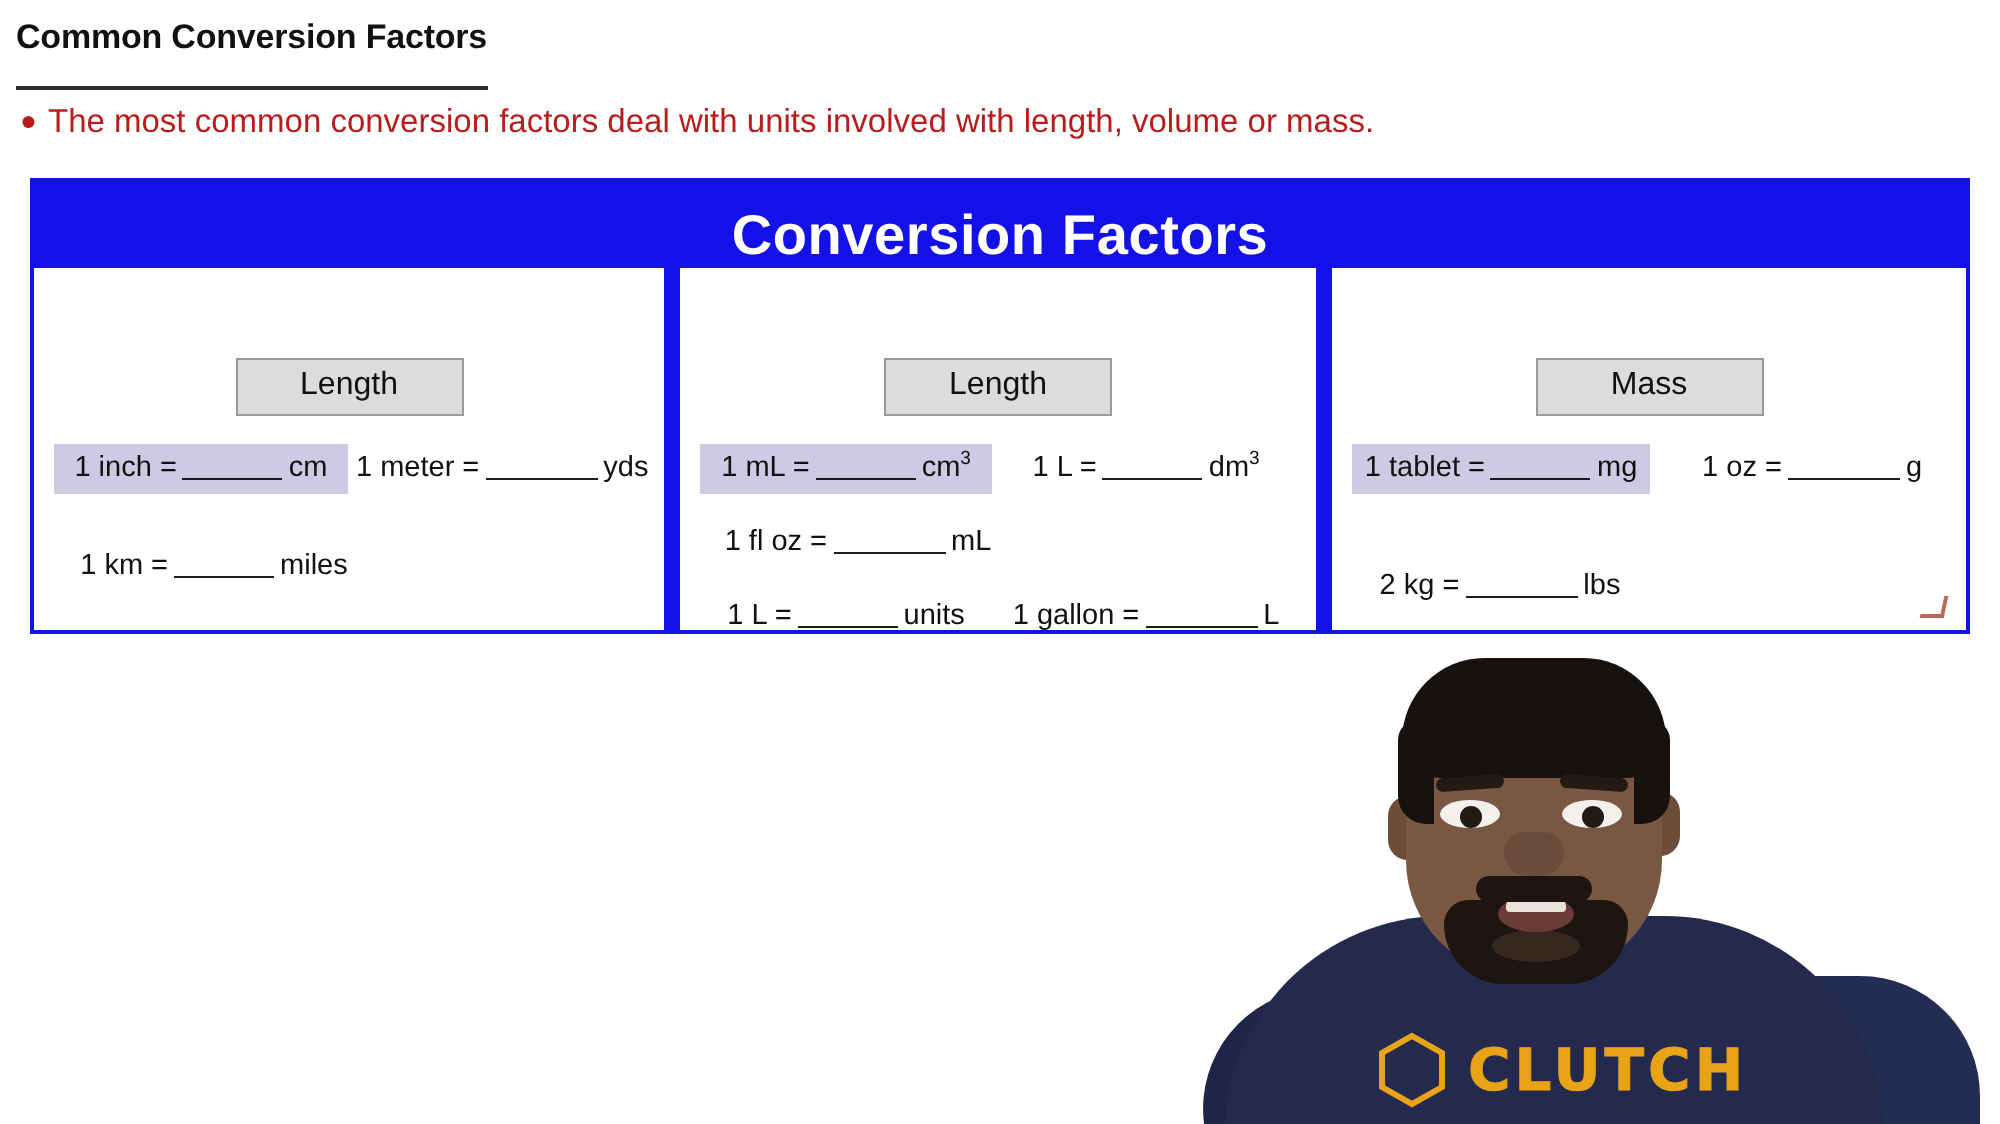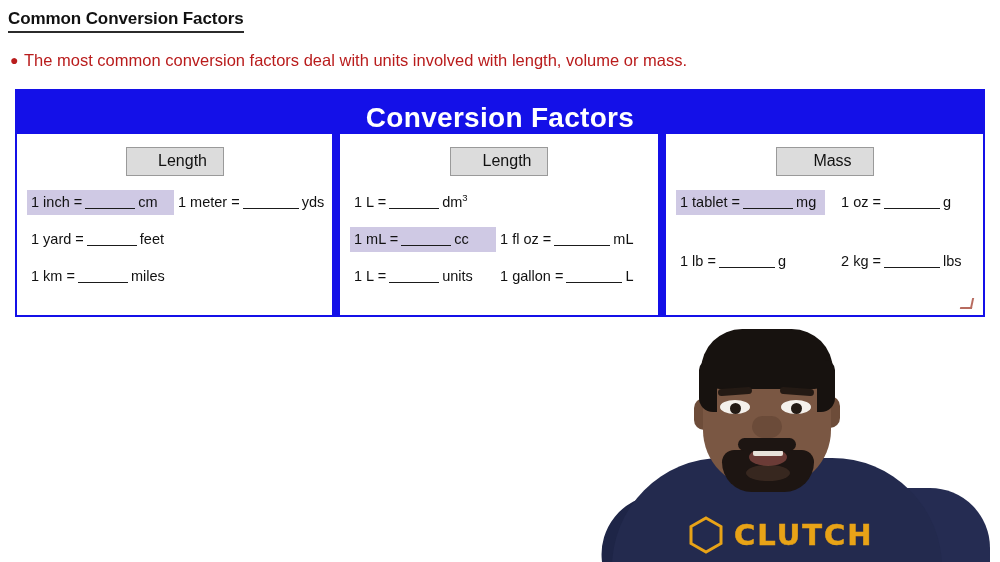--- a/index.html
+++ b/index.html
@@ -18,21 +18,21 @@
 
   
   .slide-title {
     position: absolute;
     left: 8px;
     top: 9px;
     font-size: 17px;
     font-weight: bold;
     letter-spacing: -0.1px;
     color: #111111;
-    padding-bottom: 3px;
+    padding-bottom: 15px;
     border-bottom: 2px solid #2b2b2b;
     display: inline-block;
     line-height: 19px;
   }
 
   .bullet-line {
     position: absolute;
     left: 10px;
     top: 49px;
     font-size: 16.5px;
@@ -95,29 +95,31 @@
   .col-label-wrap {
     display: flex;
     justify-content: center;
     margin-top: 13px;
   }
   .col-label {
     background: #dcdcdc;
     border: 1px solid #9a9a9a;
     font-size: 16px;
     line-height: 18px;
-    padding: 4px 4px 5px 20px;
+    padding: 4px 20px 5px 20px;
     color: #111111;
     min-width: 72px;
     text-align: center;
+    margin-top: 32px;
   }
 
   .cf-rows {
     margin-top: 14px;
     padding: 0 8px 0 10px;
+    text-align: center;
   }
   .cf-row {
     display: flex;
     align-items: flex-start;
     white-space: nowrap;
   }
   .cf-rows.rows-length .cf-row { margin-bottom: 12px; }
   .cf-rows.rows-volume .cf-row { margin-bottom: 12px; }
   .cf-rows.rows-mass   .cf-row { margin-bottom: 34px; gap: 12px; }
 
@@ -403,50 +405,47 @@
         <div class="cf-row">
           <div class="cf-cell c1 hl">
             <span>1 inch =</span><span class="blank w3"></span><span>cm</span>
           </div>
           <div class="cf-cell c2">
             <span>1 meter =</span><span class="blank w4"></span><span>yds</span>
           </div>
         </div>
 
         <div class="cf-row">
-          <div class="cf-cell c1">
-            <span>1 yard =</span><span class="blank w3"></span><span>feet</span>
-          </div>
         </div>
 
         <div class="cf-row">
           <div class="cf-cell c1">
             <span>1 km =</span><span class="blank w3"></span><span>miles</span>
           </div>
         </div>
 
       </div>
     </div>
 
     <div class="cf-col col-volume">
       <div class="col-label-wrap">
         <div class="col-label">Length</div>
       </div>
       <div class="cf-rows rows-volume">
 
         <div class="cf-row">
+          <div class="cf-cell c1 hl">
+            <span>1 mL =</span><span class="blank w3"></span><span>cm</span><sup>3</sup>
+          </div>
           <div class="cf-cell c2">
             <span>1 L =</span><span class="blank w3"></span><span>dm</span><sup>3</sup>
           </div>
         </div>
 
         <div class="cf-row">
-          <div class="cf-cell c1 hl">
-            <span>1 mL =</span><span class="blank w3"></span><span>cc</span>
-          </div>
           <div class="cf-cell c2">
             <span>1 fl oz =</span><span class="blank w4"></span><span>mL</span>
           </div>
         </div>
 
         <div class="cf-row">
           <div class="cf-cell c1">
             <span>1 L =</span><span class="blank w3"></span><span>units</span>
           </div>
           <div class="cf-cell c2">
@@ -466,23 +465,20 @@
         <div class="cf-row">
           <div class="cf-cell c1 hl">
             <span>1 tablet =</span><span class="blank w3"></span><span>mg</span>
           </div>
           <div class="cf-cell c2">
             <span>1 oz =</span><span class="blank w4"></span><span>g</span>
           </div>
         </div>
 
         <div class="cf-row">
-          <div class="cf-cell c1">
-            <span>1 lb =</span><span class="blank w4"></span><span>g</span>
-          </div>
           <div class="cf-cell c2">
             <span>2 kg =</span><span class="blank w4"></span><span>lbs</span>
           </div>
         </div>
 
       </div>
       <div class="stray-mark"></div>
     </div>
 
   </div>

